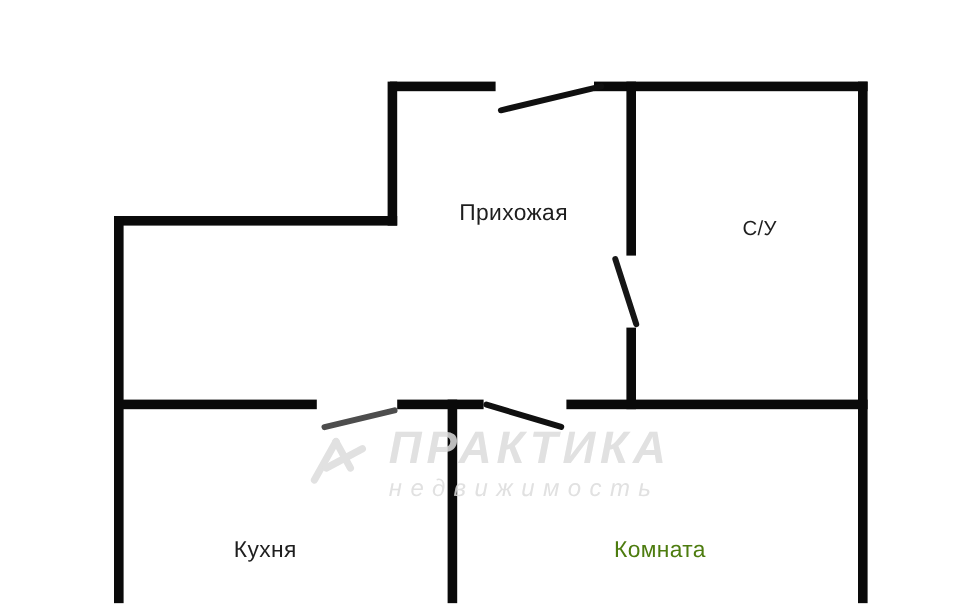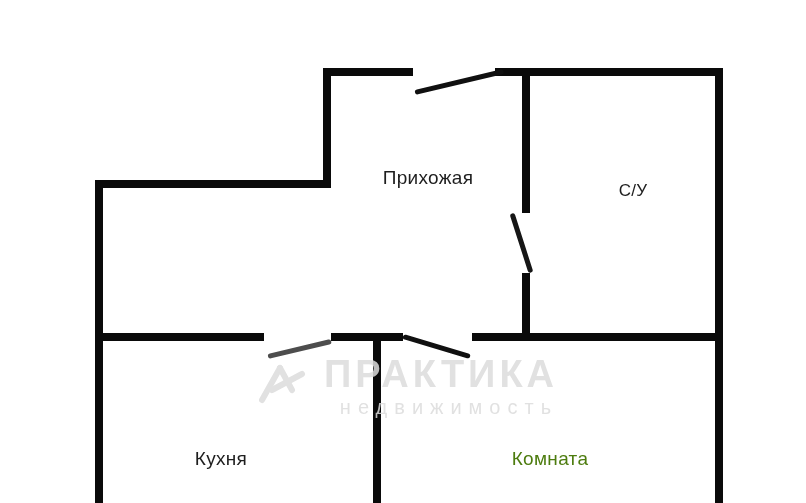--- a/index.html
+++ b/index.html
@@ -28,30 +28,31 @@
   .lbl-hallway{left:428px;top:178px;}
   .lbl-bathroom{left:633px;top:191px;}
   .lbl-kitchen{left:221px;top:459px;}
   .lbl-room{left:550px;top:459px;}
   .watermark{
     position:absolute;z-index:2;
     left:258px;top:354px;
     display:flex;align-items:flex-start;
     opacity:0.85;
     pointer-events:none;
+    font-style:italic;
   }
   .wm-logo{width:52px;height:46px;margin-top:6px;}
   .wm-text{margin-left:14px;display:flex;flex-direction:column;}
   .wm-brand{
     font-size:38px;font-weight:bold;line-height:40px;
     letter-spacing:4px;
   }
   .wm-tagline{
     font-size:20px;line-height:24px;
-    letter-spacing:7px;margin-top:1px;text-align:right;
+    letter-spacing:7px;margin-top:1px;
   }
 </style>
 </head>
 <body>
 
 <div class="plan">
 
   <div>
       <div class="wall" style="left: 325px; top: 68px; width: 88px; height: 8px; background: rgb(10, 10, 10);"></div>
       <div class="wall" style="left: 495px; top: 68px; width: 228px; height: 8px; background: rgb(10, 10, 10);"></div>

